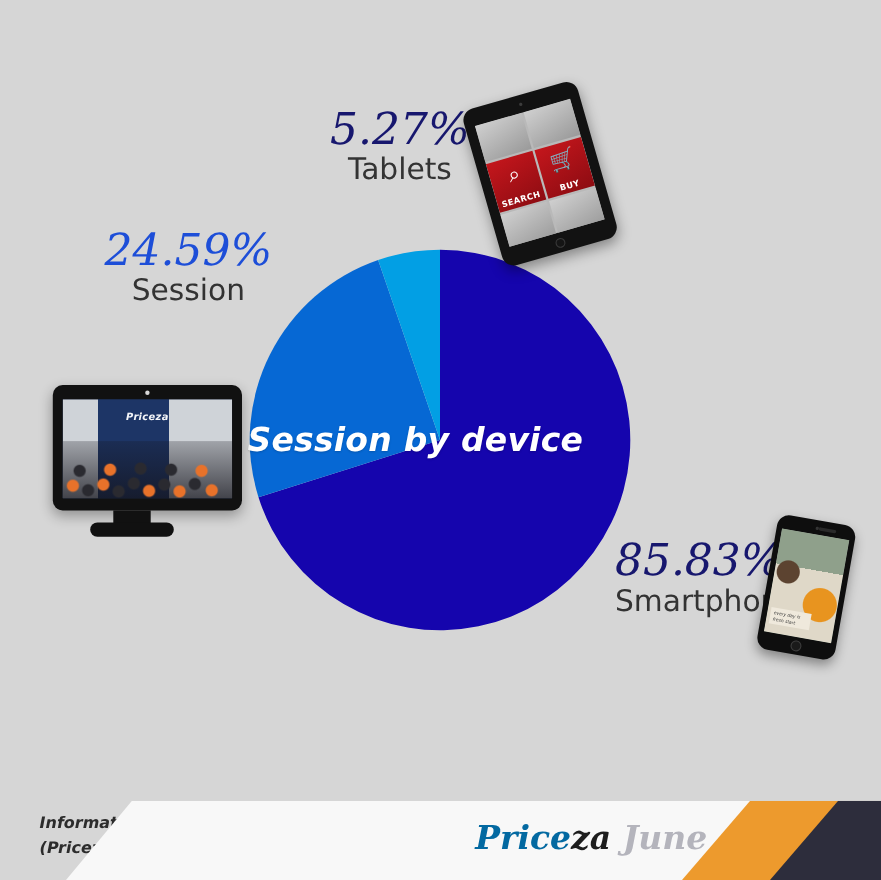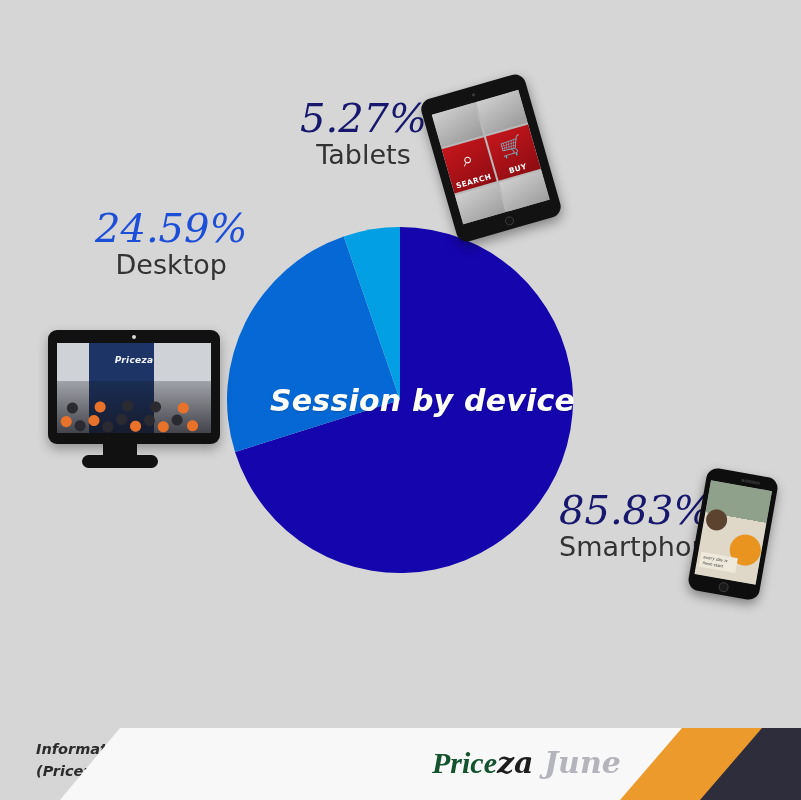--- a/index.html
+++ b/index.html
@@ -12,21 +12,21 @@
     position:relative;
     width:801px; height:800px;
     background:#d6d6d6;
   }
 
   
   #pie-wrap { position:absolute; left:225px; top:225px; width:350px; height:350px; }
   #pie-svg  { display:block; width:350px; height:350px; }
   #pie-center-label {
     position:absolute; left:0; top:158px; width:350px;
-    text-align:right;
+    text-align:left;
     color:#ffffff;
     font-family:"DejaVu Sans", sans-serif;
     font-style:italic; font-weight:700;
     font-size:30px; letter-spacing:.2px;
     white-space:nowrap;
     text-shadow:0 1px 2px rgba(0,0,0,.18);
     pointer-events:none;
   }
 
   
@@ -92,21 +92,21 @@
     position:absolute; left:50%; top:7px; width:3px; height:3px;
     margin-left:-1.5px; border-radius:50%; background:#3c3c3c;
   }
   #dev-tablet .home {
     position:absolute; left:50%; bottom:4px; width:9px; height:9px;
     margin-left:-4.5px; border-radius:50%;
     border:1px solid #3a3a3a; background:#151515;
   }
 
   
-  #dev-monitor { position:absolute; left:48px; top:330px; width:144px; height:140px; }
+  #dev-monitor { position:absolute; left:48px; top:350px; width:144px; height:140px; }
   #dev-monitor .mbody {
     position:absolute; left:0; top:0; width:172px; height:114px;
     background:#111111; border-radius:9px;
     box-shadow:0 5px 12px rgba(0,0,0,.32);
   }
   #dev-monitor .mcam {
     position:absolute; left:50%; top:5px; width:4px; height:4px;
     margin-left:-2px; border-radius:50%; background:#d8d8d8;
   }
   #dev-monitor .mscreen {
@@ -236,21 +236,21 @@
     <div id="pie-center-label">Session by device</div>
   </div>
 
   <div class="callout" id="callout-tablets">
     <span class="pct" style="color: rgb(23, 23, 110);">5.27%</span>
     <span class="dev" style="color: rgb(51, 51, 51);">Tablets</span>
   </div>
 
   <div class="callout" id="callout-desktop">
     <span class="pct" style="color: #1d4ed8;">24.59%</span>
-    <span class="dev" style="color: rgb(51, 51, 51);">Desktop</span>
+    <span class="dev" style="color: rgb(51, 51, 51);">Session</span>
   </div>
 
   <div class="callout" id="callout-smartphones">
     <span class="pct" style="color: rgb(23, 23, 110);">85.83%</span>
     <span class="dev" style="color: rgb(51, 51, 51);">Smartphones</span>
   </div>
 
   <div id="dev-tablet">
     <div class="body"></div>
     <div class="cam"></div>
@@ -305,16 +305,16 @@
 
   <div id="footer-bar">
     <svg width="801" height="72" viewBox="0 0 801 72">
       <polygon id="band-white" points="60,72 120,0 801,0 801,72" fill="#f8f8f8"></polygon>
       <polygon id="band-orange" points="620,72 682,0 801,0 801,72" fill="#ed9a2d"></polygon>
       <polygon id="band-dark" points="700,72 762,0 801,0 801,72" fill="#2d2d3c"></polygon>
     </svg>
   </div>
 
   <div id="logo">
-    <span class="l-price" style="color: #14532d; font-family: Liberation Serif, serif;">Price</span><span class="l-za" style="color: rgb(29, 29, 29);">za</span><span class="l-group" style="color: rgb(180, 180, 188);"> June</span>
+    <span class="l-price" style="color: #0369a1;">Price</span><span class="l-za" style="color: rgb(29, 29, 29);">za</span><span class="l-group" style="color: rgb(180, 180, 188);"> June</span>
   </div>
 
 </div>
 
 </body></html>

